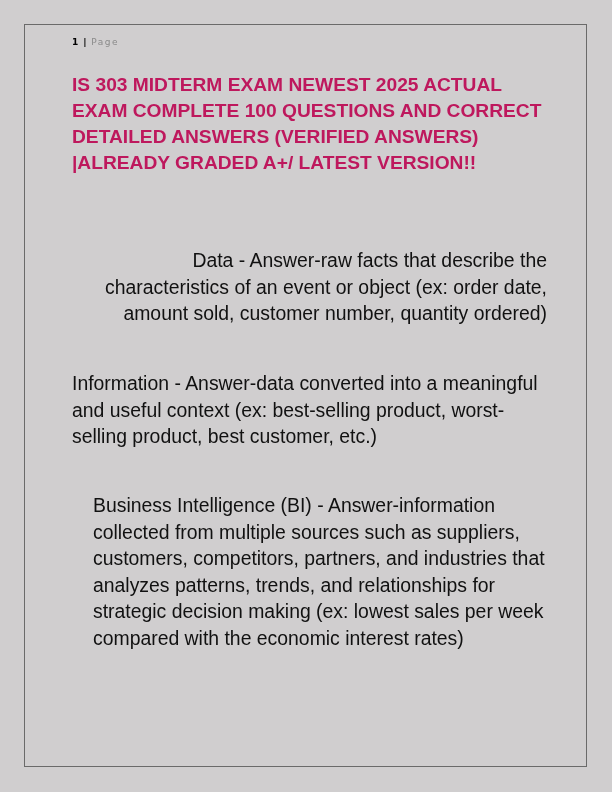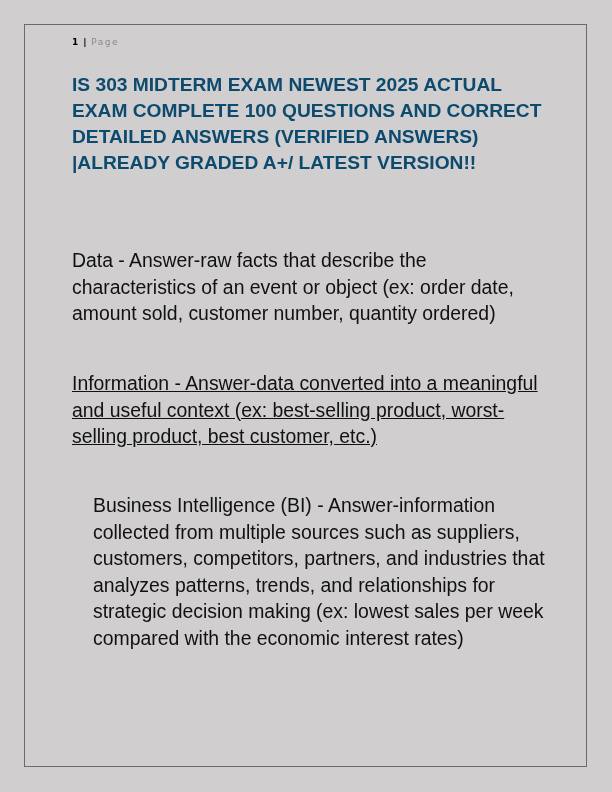--- a/index.html
+++ b/index.html
@@ -24,37 +24,37 @@
       font-size: 9px;
       color: #000;
     }
     .page-header .num { font-weight: bold; }
     .page-header .sep { font-weight: bold; margin: 0 2px; }
     .page-header .word { color: #8a8a8a; letter-spacing: 1.5px; margin-top: 40px; }
     .title {
       position: absolute;
       left: 72px; top: 72px;
       width: 470px;
-      color: #0c4a6e;
+      color: #be185d;
       font-weight: bold;
       font-size: 19.2px;
       line-height: 26px;
       margin: 0;
     }
     .entry {
       position: absolute;
       left: 72px;
       width: 475px;
       color: #111;
       font-size: 19.4px;
       line-height: 26.5px;
       margin: 0;
     }
-    #e0 { top: 247px; }
-    #e1 { top: 370px; text-decoration: underline; }
+    #e0 { top: 247px; text-align: right; }
+    #e1 { top: 370px; }
     #e2 { top: 492px; margin-left: 21px; }
   </style>
 </head>
 <body>
 
 <div class="page-border"></div>
 
 <div class="page-header">
   <span class="num">1</span>
   <span class="sep">|</span>

